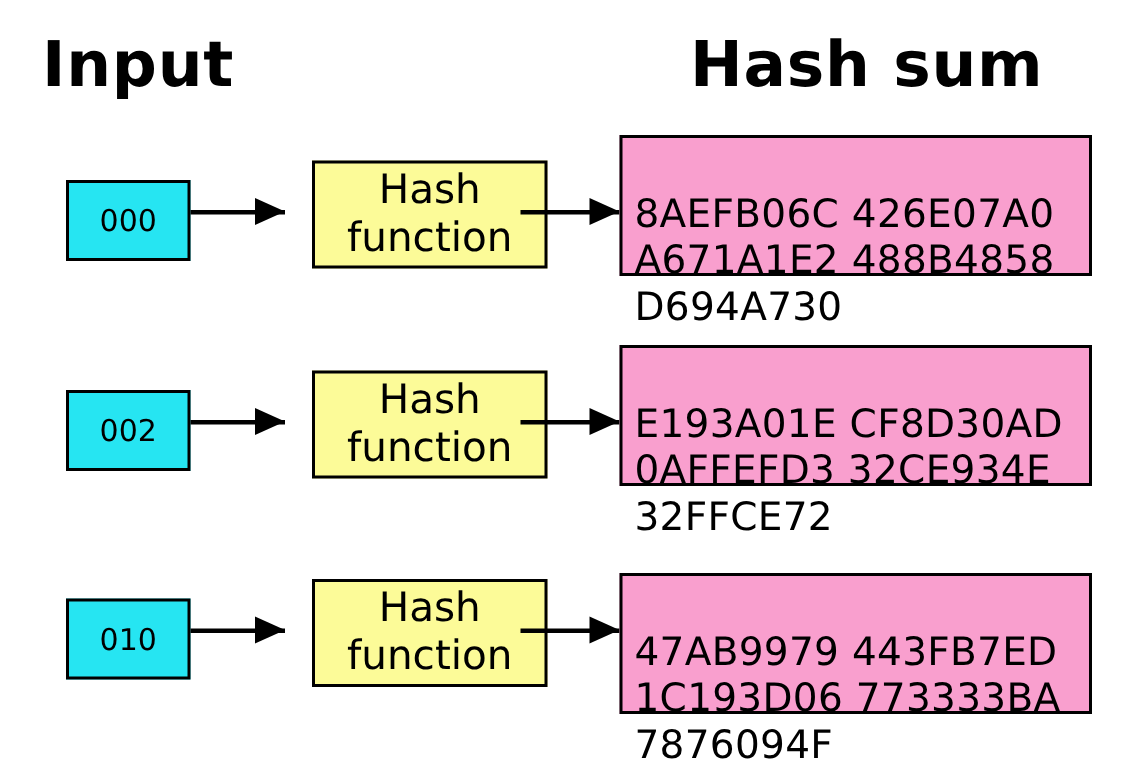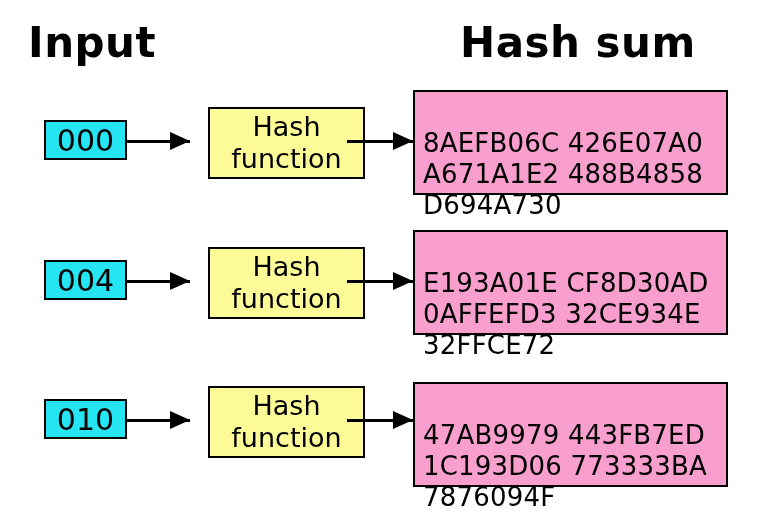--- a/index.html
+++ b/index.html
@@ -26,28 +26,28 @@
   }
   .title-input { left: 28px; }
   .title-hash  { left: 460px; }
 
   .row { position: absolute; left: 0; top: 0; width: 100%; height: 0; }
 
   .input-box {
     position: absolute;
     left: 44px;
     width: 83px;
-    height: 40px;
+    height: 54px;
     background: var(--input_box, #26E5F2);
     border: 2px solid var(--border, #000);
     box-sizing: border-box;
     display: flex;
     align-items: center;
     justify-content: center;
-    font-size: 30px;
+    font-size: 20px;
   }
   .func-box {
     position: absolute;
     left: 190px;
     width: 157px;
     height: 72px;
     background: var(--func_box, #FCFB98);
     border: 2px solid var(--border, #000);
     box-sizing: border-box;
     display: flex;
@@ -56,21 +56,21 @@
     text-align: center;
     font-size: 27px;
     line-height: 32px;
     white-space: pre-line;
     margin-left: 18px;
   }
   .hash-box {
     position: absolute;
     left: 413px;
     width: 315px;
-    height: 105px;
+    height: 94px;
     background: var(--hash_box, #F99FCE);
     border: 2px solid var(--border, #000);
     box-sizing: border-box;
     padding: 5px 6px 0 8px;
     font-size: 26px;
     line-height: 31px;
     white-space: pre-line;
     letter-spacing: 0.2px;
   }
   .arrow {
@@ -113,21 +113,21 @@
     <div class="arrow arrow-2" style="top:140px"></div>
     <div class="hash-box" style="top:90px">
       <span>8AEFB06C 426E07A0
 A671A1E2 488B4858
 D694A730</span>
     </div>
   </div>
 
   <div class="row">
     <div class="input-box" style="top:260px">
-      <span>004</span>
+      <span>002</span>
     </div>
     <div class="arrow arrow-1" style="top:280px"></div>
     <div class="func-box" style="top:247px">
       <span>Hash
 function</span>
     </div>
     <div class="arrow arrow-2" style="top:280px"></div>
     <div class="hash-box" style="top:230px">
       <span>E193A01E CF8D30AD
 0AFFEFD3 32CE934E

